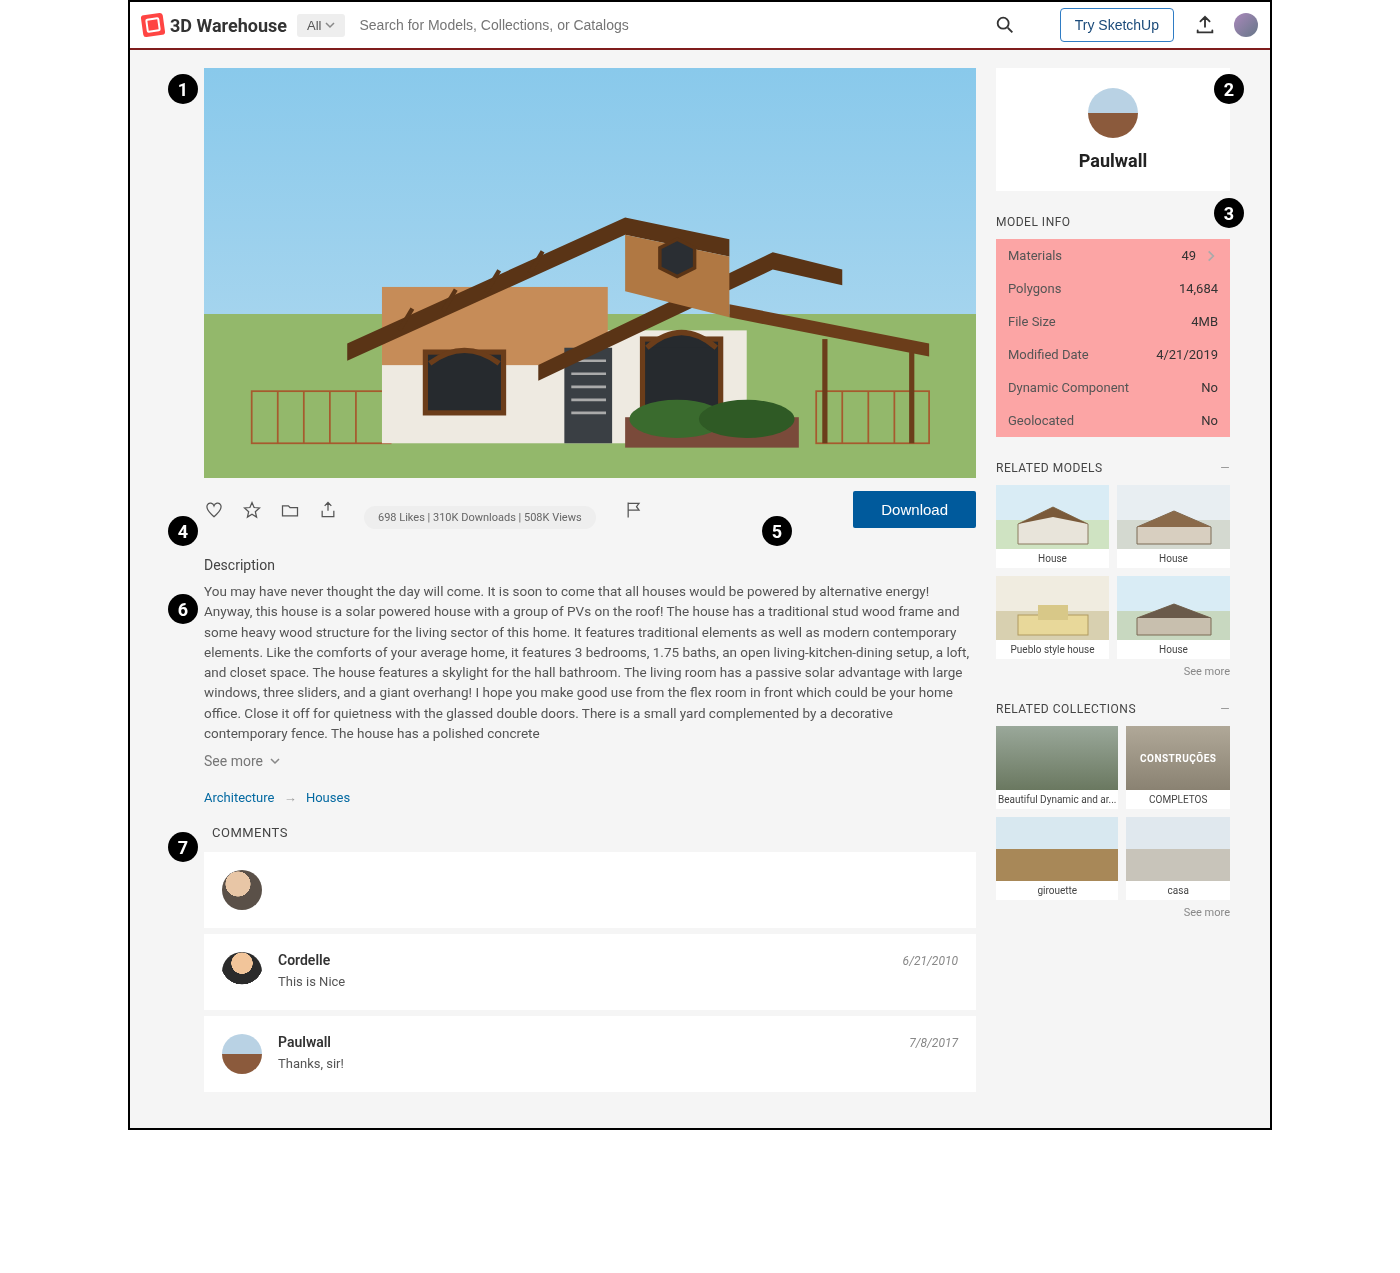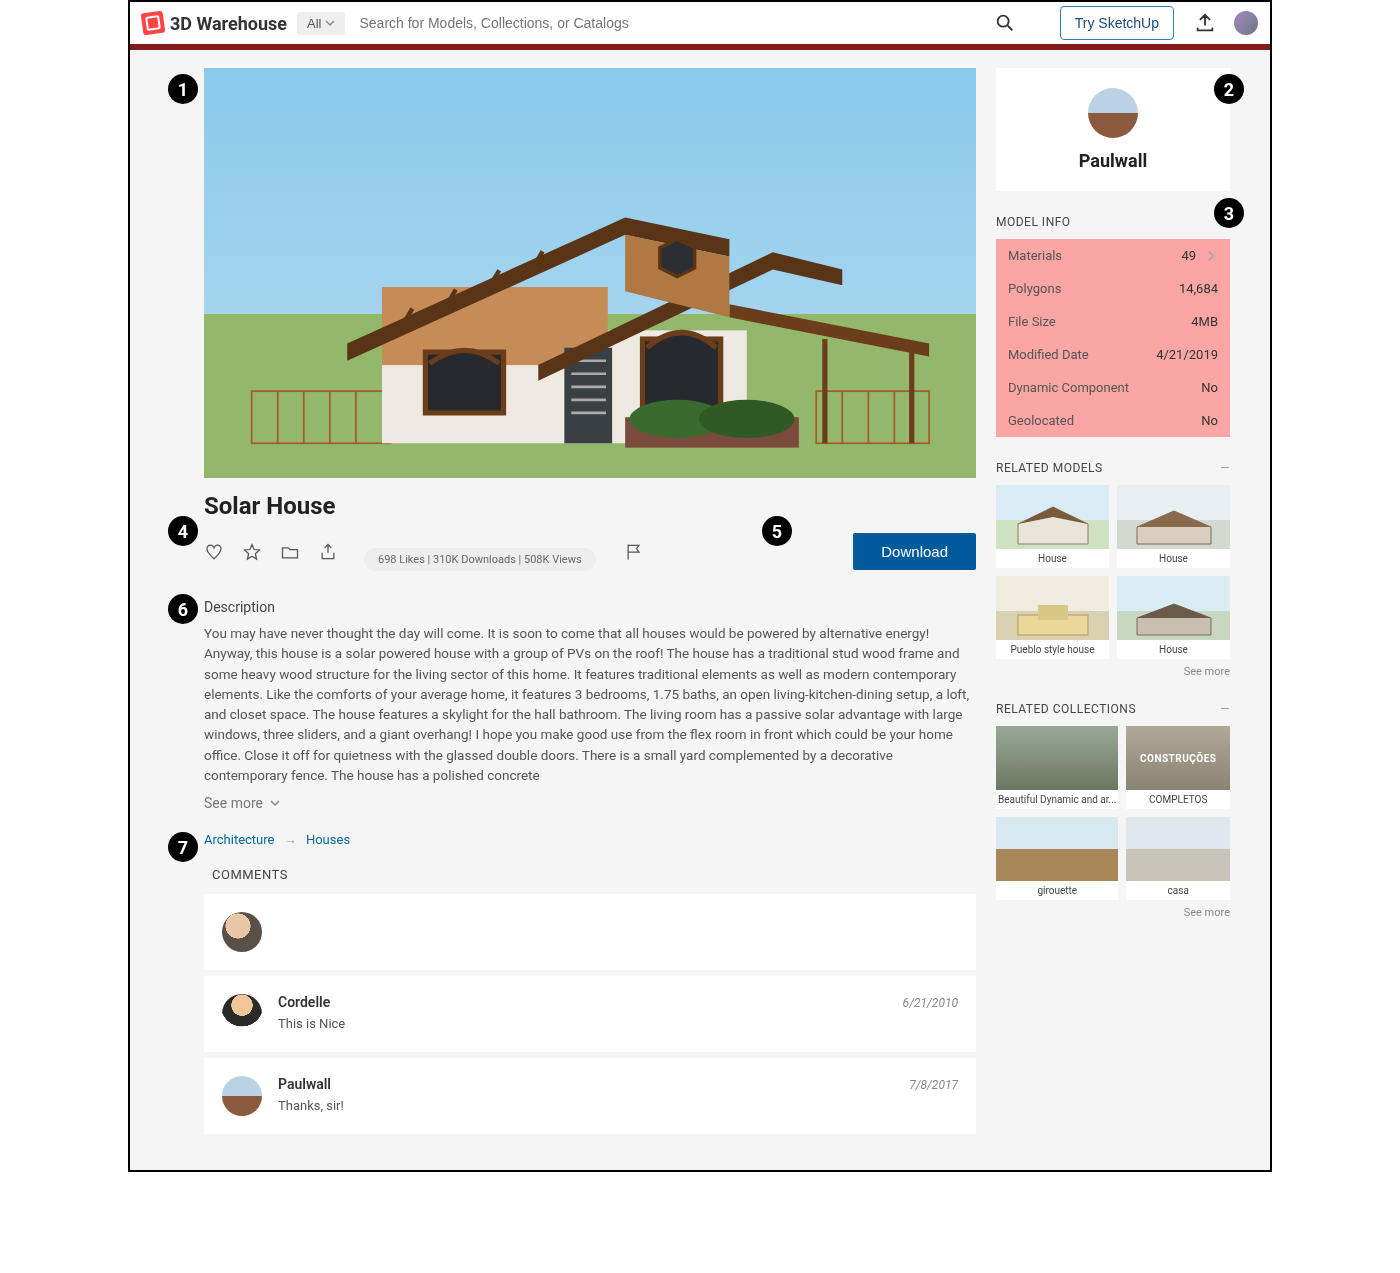--- a/index.html
+++ b/index.html
@@ -1,20 +1,20 @@
 <!DOCTYPE html>
 <html><head>
 <meta charset="utf-8">
 <style>
 * { margin: 0; padding: 0; box-sizing: border-box; }
 body { font-family: -apple-system, BlinkMacSystemFont, "Segoe UI", Roboto, Helvetica, Arial, sans-serif; background: #fff; color: #333; }
 .outer { border: 2px solid #000; width: 1144px; margin: 0 auto; position: relative; }
 
 
-.header { display: flex; align-items: center; height: 48px; border-bottom: 6px solid #7f1d1d; padding: 0 12px; gap: 10px; }
+.header { display: flex; align-items: center; height: 48px; border-bottom: 2px solid #7f1d1d; padding: 0 12px; gap: 10px; }
 .logo-box { display: flex; align-items: center; gap: 6px; font-weight: 700; font-size: 18px; }
 .logo-mark { width: 22px; height: 22px; background: #ff4543; border-radius: 3px; position: relative; transform: rotate(-8deg); }
 .logo-mark::after { content: ""; position: absolute; inset: 4px; border: 2px solid #fff; border-radius: 2px; }
 .filter-btn { background: #eee; border: none; padding: 4px 10px; border-radius: 3px; font-size: 13px; color: #555; display: flex; align-items: center; gap: 4px; cursor: pointer; }
 .search-input { flex: 1; border: none; outline: none; font-size: 14px; padding: 8px 4px; color: #555; }
 .search-icon { width: 22px; height: 22px; cursor: pointer; }
 .try-btn { border: 1px solid #2f7cc4; background: #fff; color: #1a4a7a; padding: 8px 14px; border-radius: 4px; font-size: 14px; cursor: pointer; margin-left: 34px; }
 .upload-icon { width: 22px; height: 22px; cursor: pointer; margin-left: 10px; }
 .avatar-sm { width: 24px; height: 24px; border-radius: 50%; background: linear-gradient(135deg,#a8b,#678); margin-left: 8px; cursor: pointer; }
 
@@ -188,23 +188,20 @@
 
           <g stroke="#5a3416" stroke-width="5">
             <line x1="180" y1="210" x2="195" y2="185"></line>
               <line x1="230" y1="188" x2="245" y2="163"></line>
               <line x1="280" y1="166" x2="295" y2="141"></line>
               <line x1="330" y1="144" x2="345" y2="119"></line>
           </g>
         </svg>
       </div>
 
-      <div class="title-row">
-        <h1 class="title">Solar House</h1>
-      </div>
 
       <div class="toolbar">
         <svg class="tool-icon" viewBox="0 0 24 24">
             <path d="M12 20 C5 14 2 10 4 6 C6 2 11 4 12 7 C13 4 18 2 20 6 C22 10 19 14 12 20 Z" stroke="#555" stroke-width="1.5" fill="none"></path>
           </svg>
         <svg class="tool-icon" viewBox="0 0 24 24">
             <path d="M12 3 L14.5 9 L21 9.5 L16 14 L17.5 20.5 L12 17 L6.5 20.5 L8 14 L3 9.5 L9.5 9 Z" stroke="#555" stroke-width="1.5" fill="none"></path>
           </svg>
         <svg class="tool-icon" viewBox="0 0 24 24">
             <path d="M3 7 L3 19 L21 19 L21 9 L12 9 L10 7 Z" stroke="#555" stroke-width="1.5" fill="none"></path>

